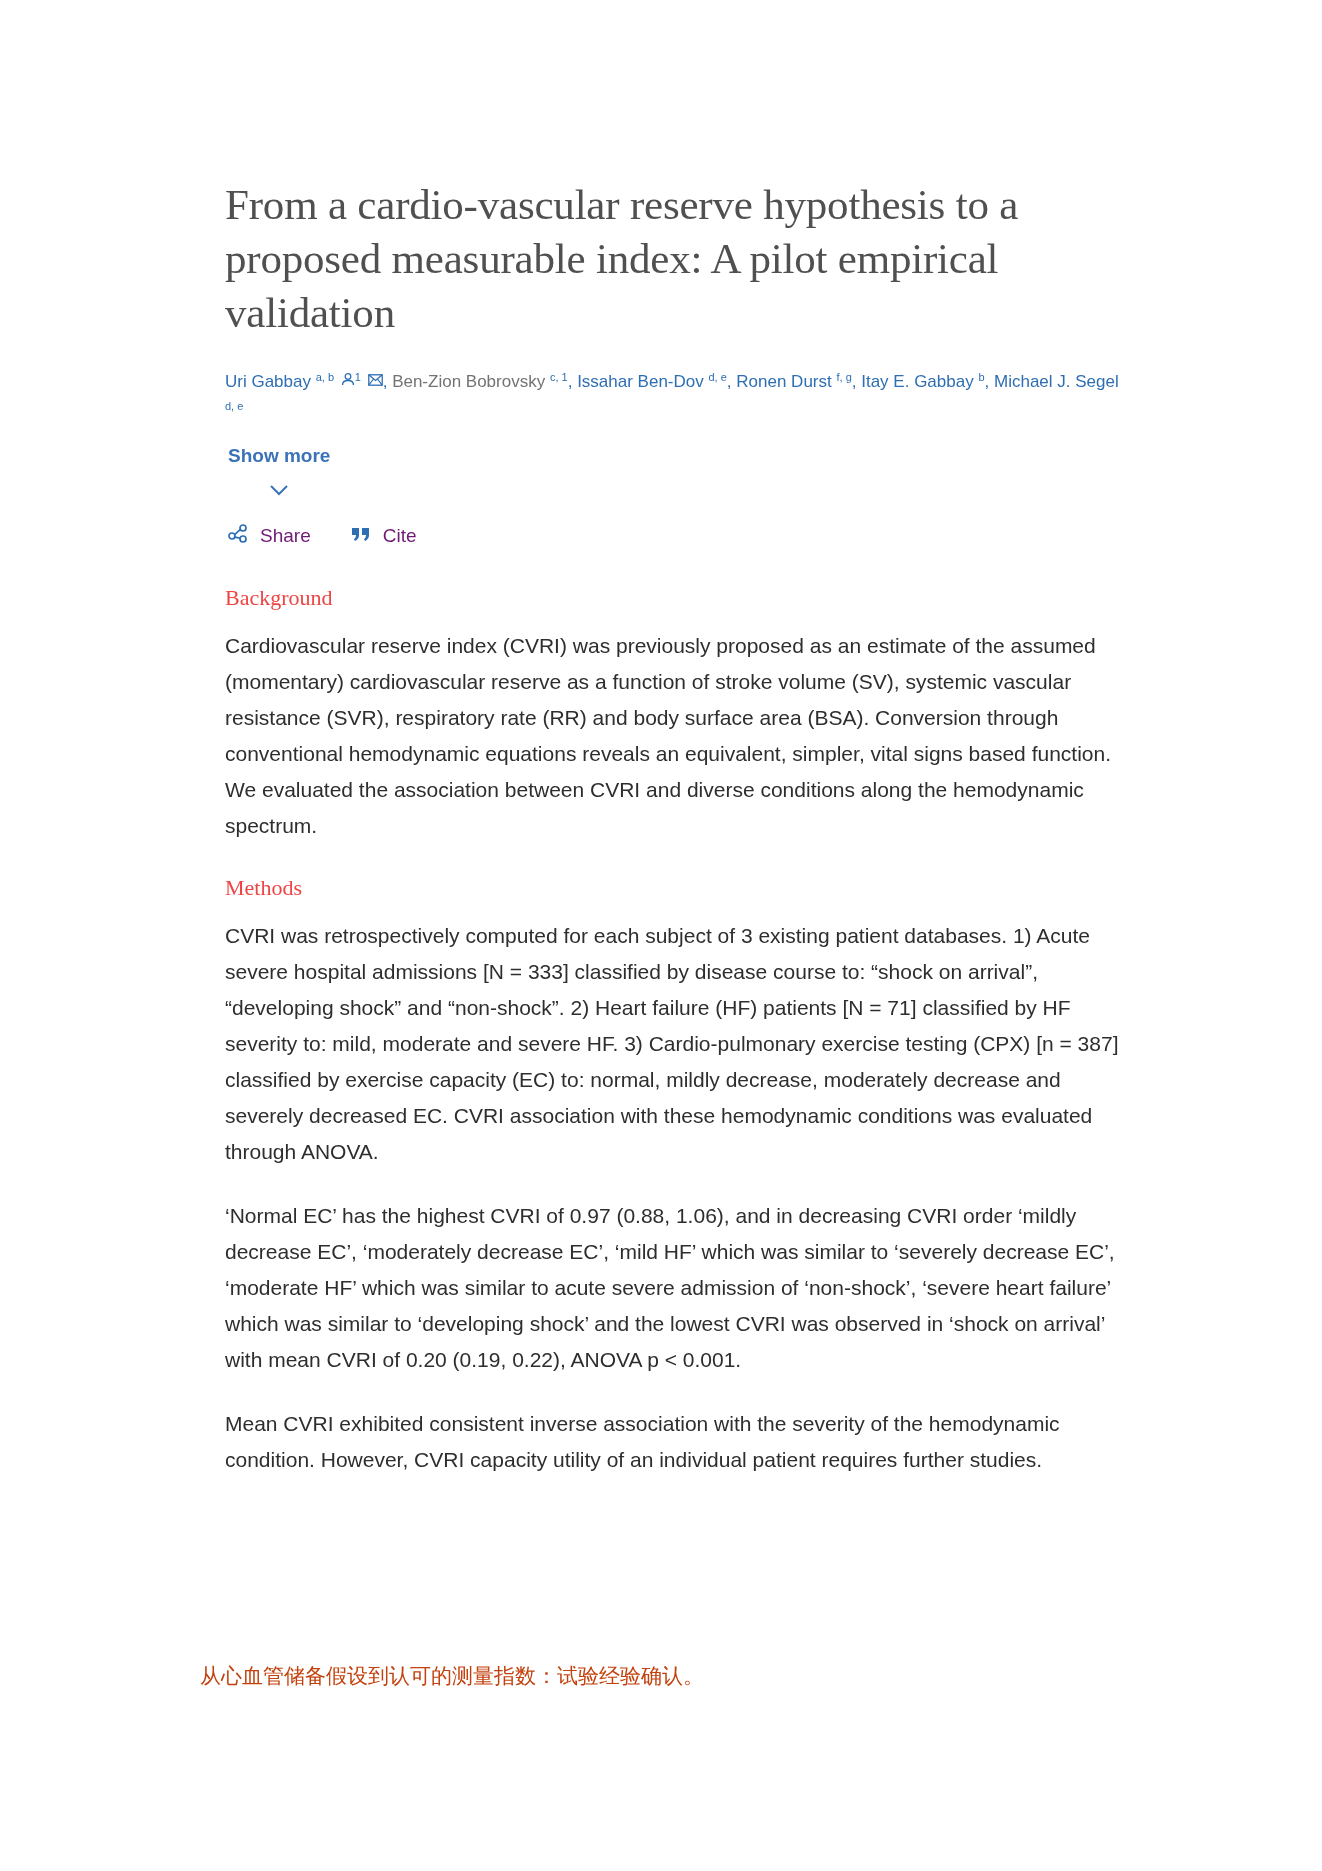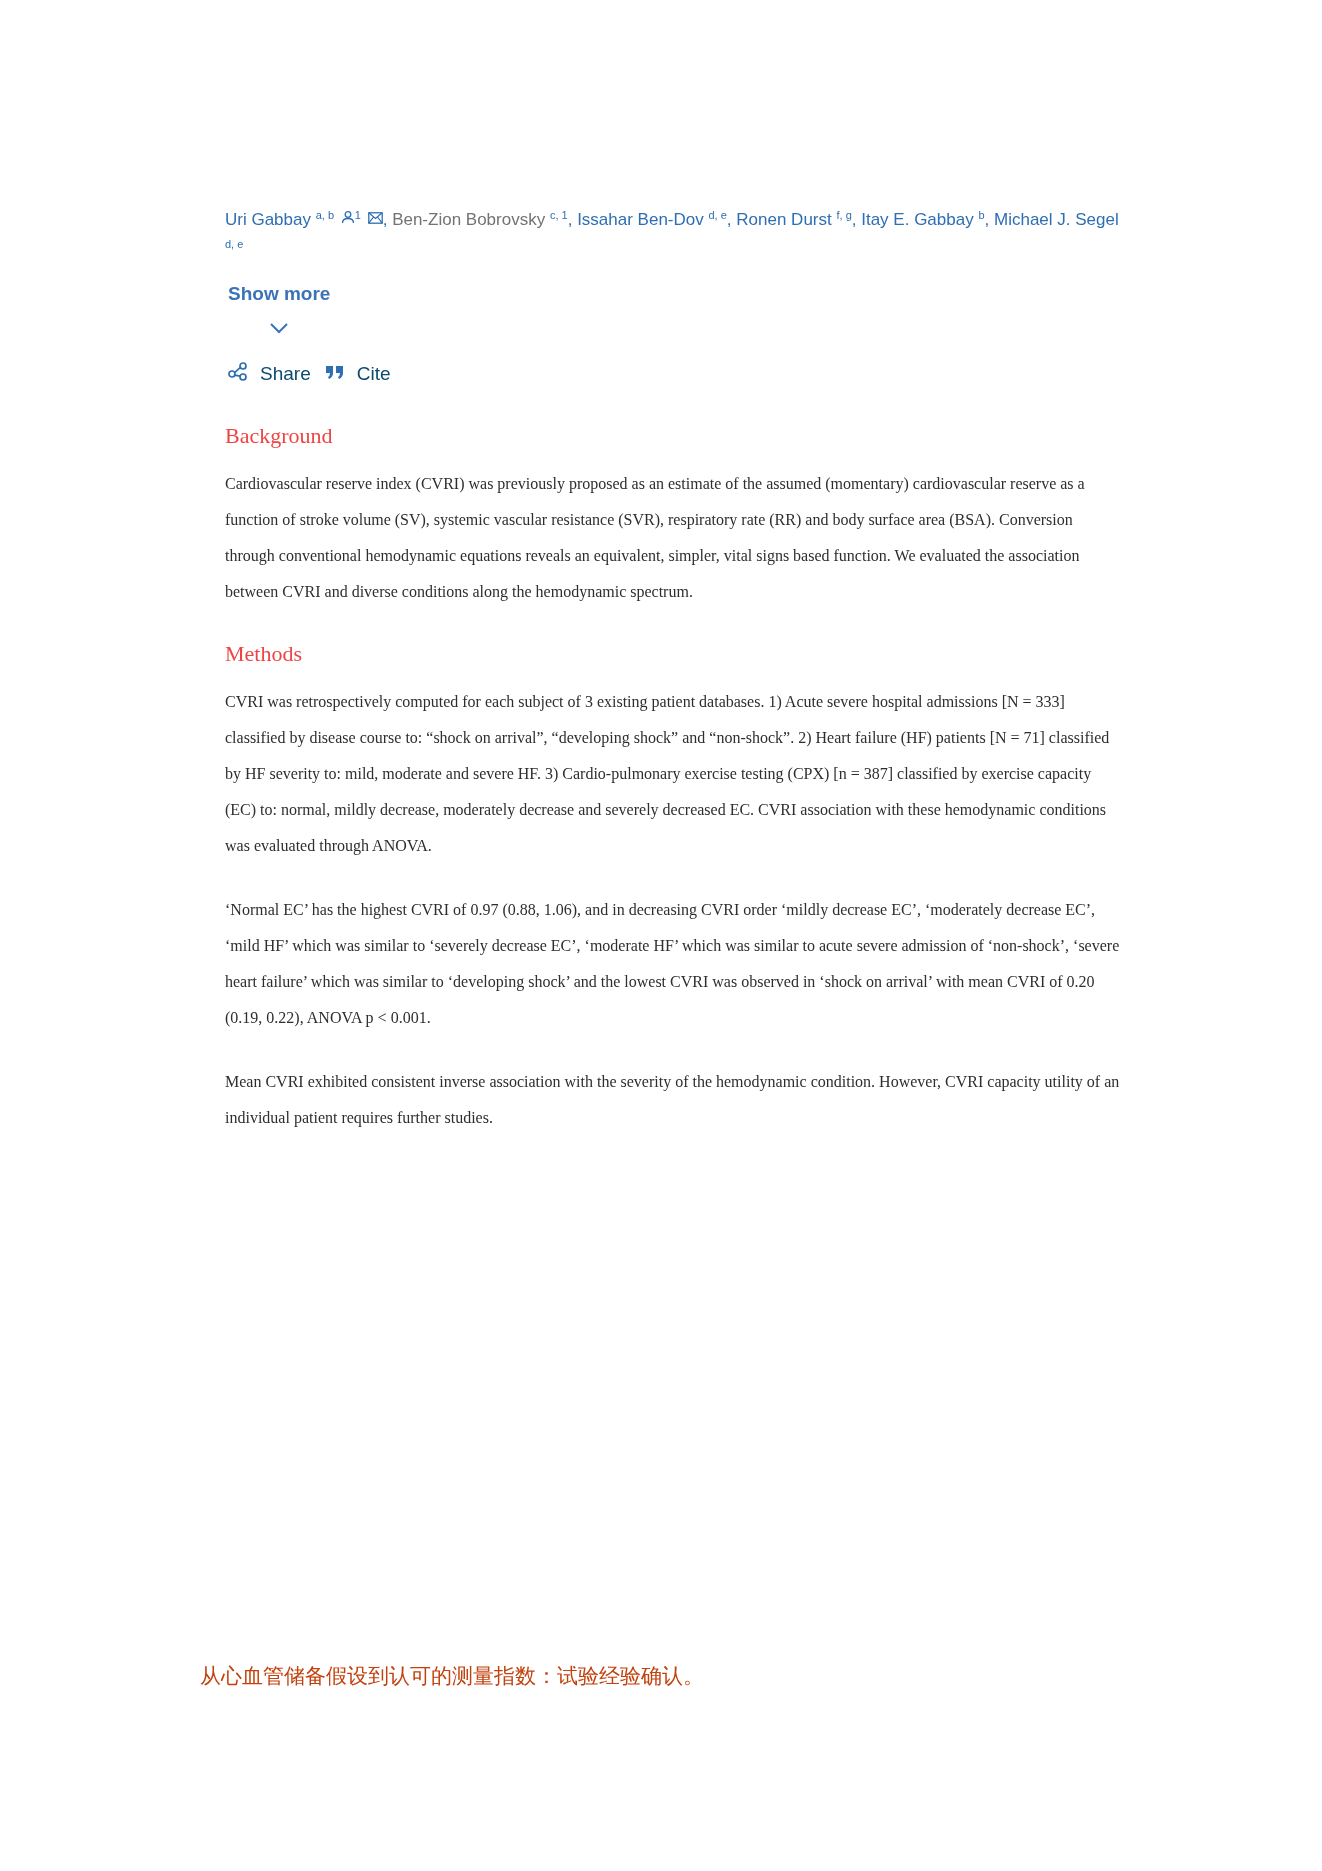--- a/index.html
+++ b/index.html
@@ -61,64 +61,65 @@
       align-items: center;
       gap: 12px;
       cursor: pointer;
       flex-direction: column;
     }
     .actions {
       margin-top: 22px;
       margin-left: 3px;
       display: flex;
       align-items: center;
-      gap: 14px;
+      gap: 40px;
       font-family: "Liberation Sans", "DejaVu Sans", sans-serif;
       font-size: 19px;
-      color: #0c4a6e;
+      color: #701a75;
     }
     .action {
       display: inline-flex;
       align-items: center;
       gap: 12px;
       cursor: pointer;
     }
     .section {
       margin-top: 28px;
     }
     .section.first { margin-top: 34px; }
     .section-heading {
       font-family: "Liberation Serif", "DejaVu Serif", serif;
       font-size: 22px;
       line-height: 32px;
       color: #ef4444;
       font-weight: normal;
       margin: 0 0 14px 0;
     }
     .section-body {
-      font-family: Liberation Serif, serif;
-      font-size: 16px;
+      font-family: Liberation Sans, sans-serif;
+      font-size: 21px;
       line-height: 36px;
       color: #2e2e2e;
       margin: 0;
       width: 900px;
     }
     .translation {
       position: absolute;
       left: 200px;
       top: 1662px;
       font-family: "DejaVu Sans", "Liberation Sans", sans-serif;
       font-size: 21px;
       color: #c2410c;
     }
   </style>
 </head>
 <body>
 
 <div class="article">
+  <h1 class="title">From a cardio-vascular reserve hypothesis to a proposed measurable index: A pilot empirical validation</h1>
 
   <div class="authors">
     <span class="author"><span>Uri Gabbay</span>
       <sup>a, b</sup>
       <span class="author-icon"><svg width="14" height="14" viewBox="0 0 14 14">
             <circle cx="7" cy="4.5" r="2.8" fill="none" stroke="#2e6eb3" stroke-width="1.3"></circle>
             <path d="M1.5 13 Q1.5 8.5 7 8.5 Q12.5 8.5 12.5 13" fill="none" stroke="#2e6eb3" stroke-width="1.3"></path>
           </svg></span><sup>1</sup>
       <span class="author-icon"><svg width="15" height="12" viewBox="0 0 15 12">
             <rect x="0.8" y="0.8" width="13.4" height="10.4" fill="none" stroke="#2e6eb3" stroke-width="1.3"></rect>

